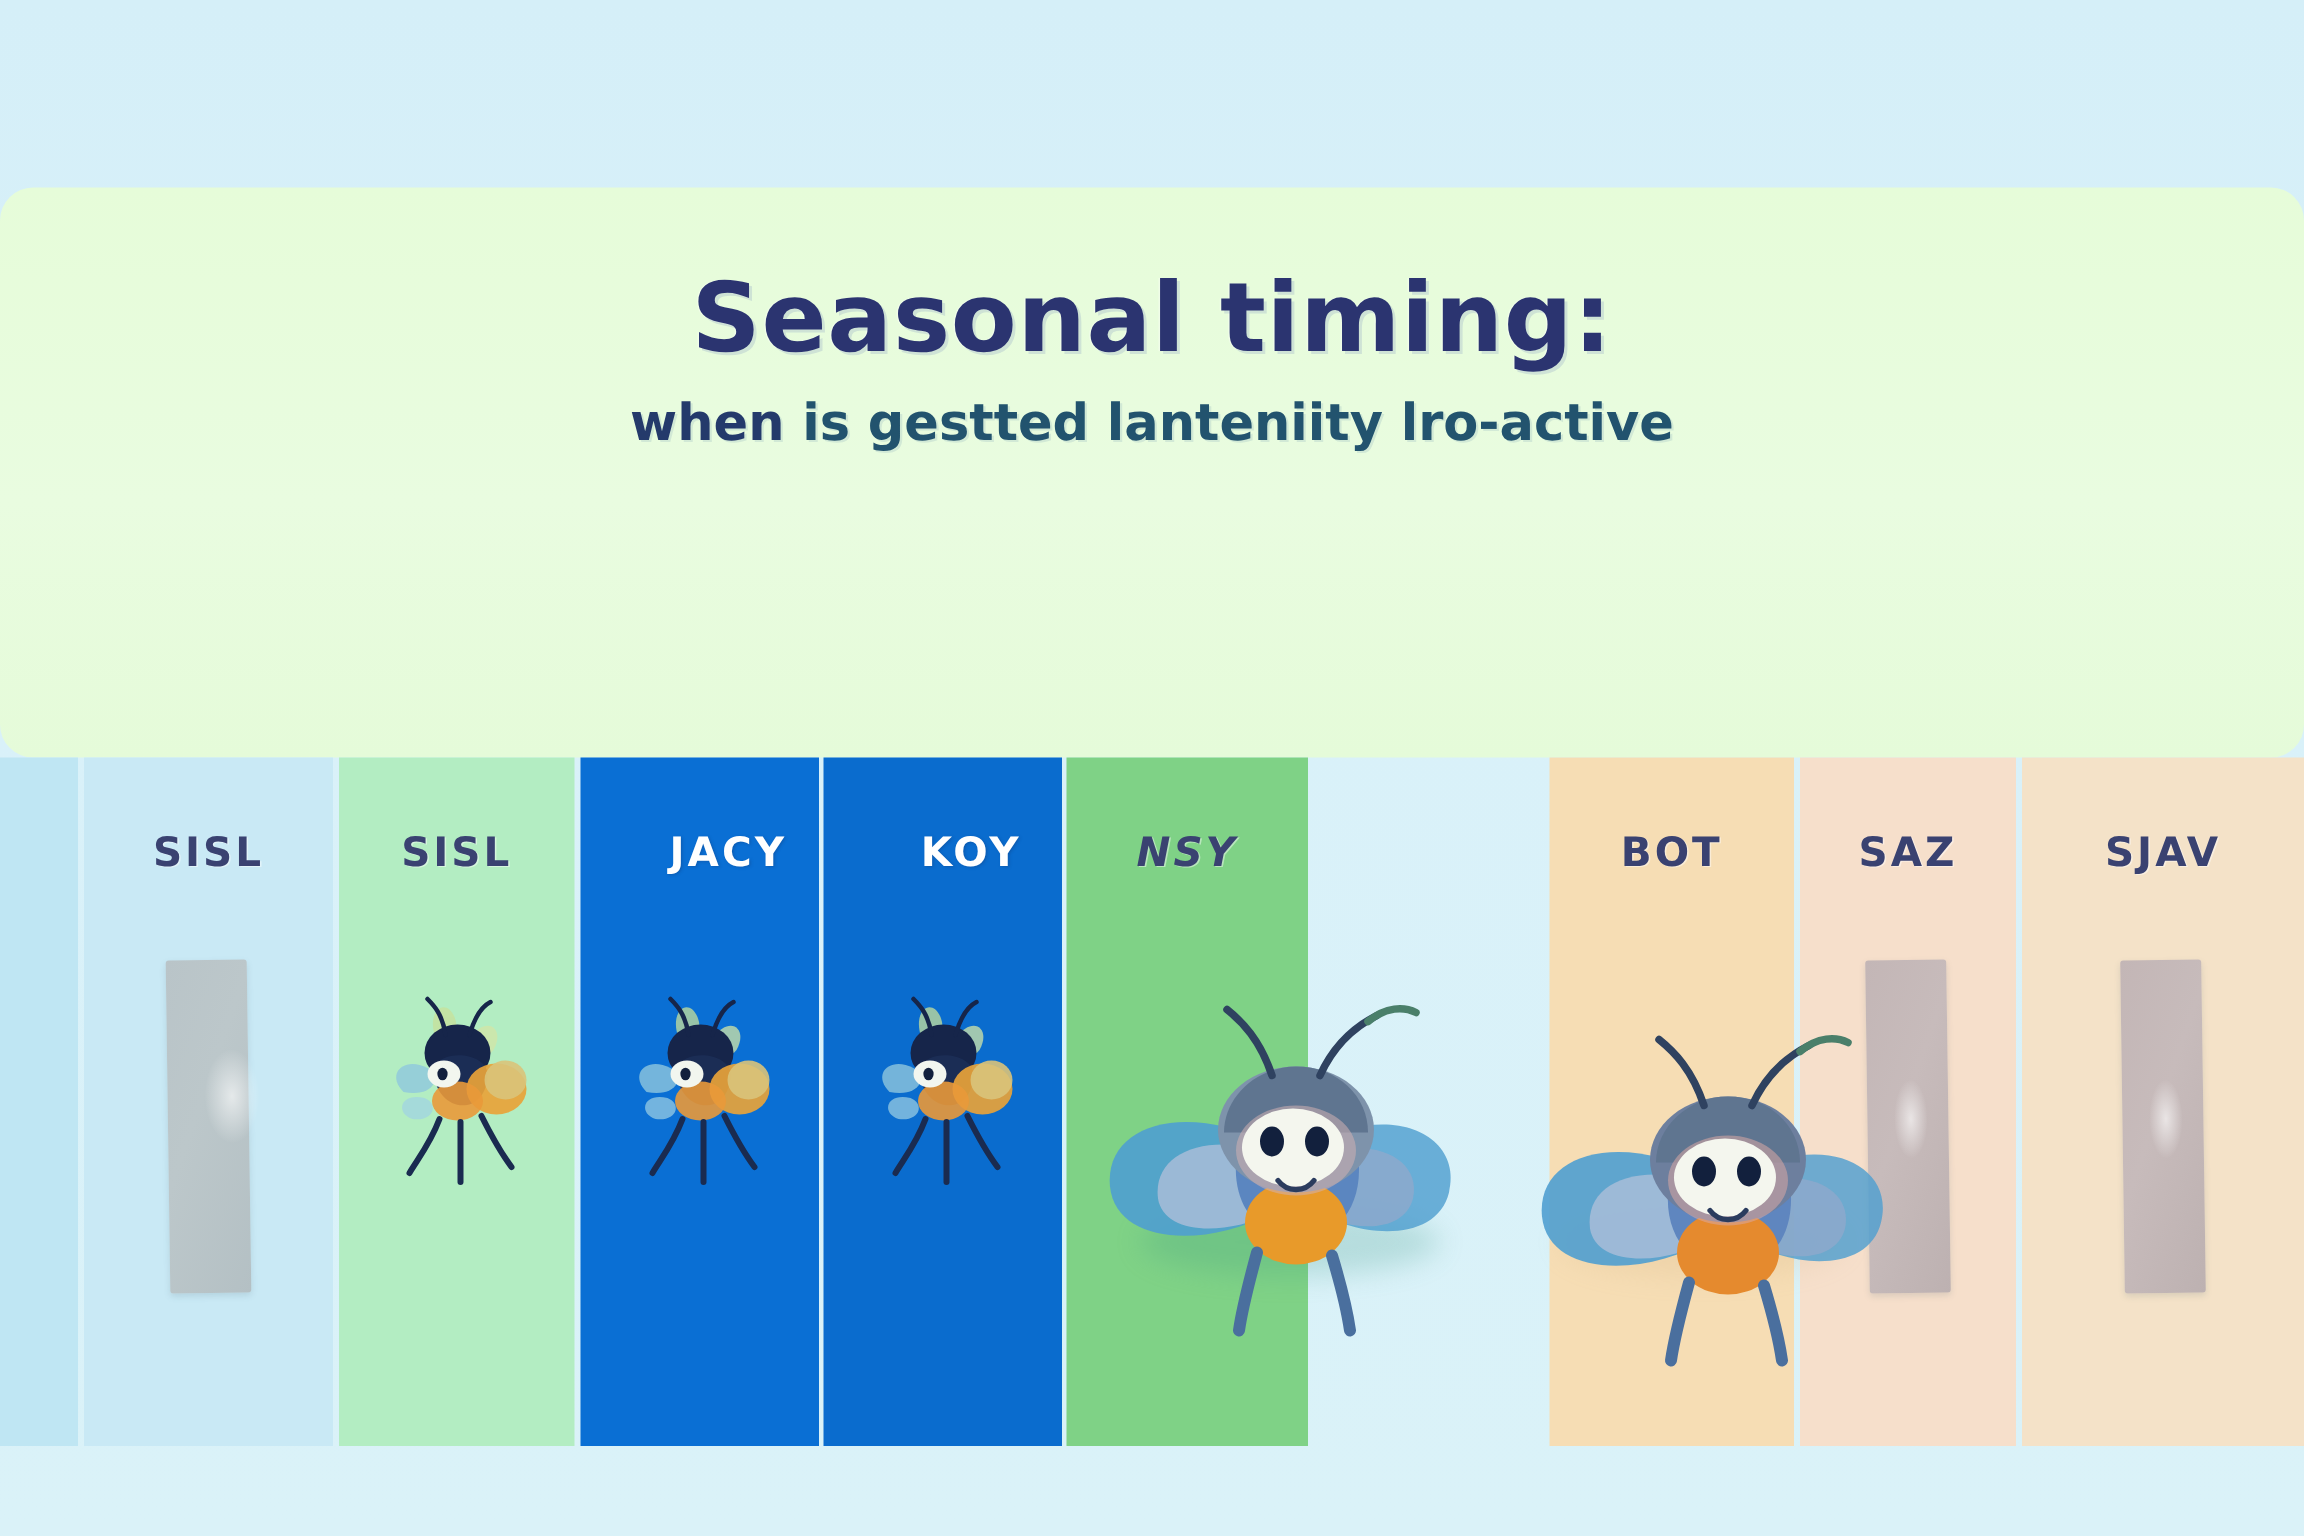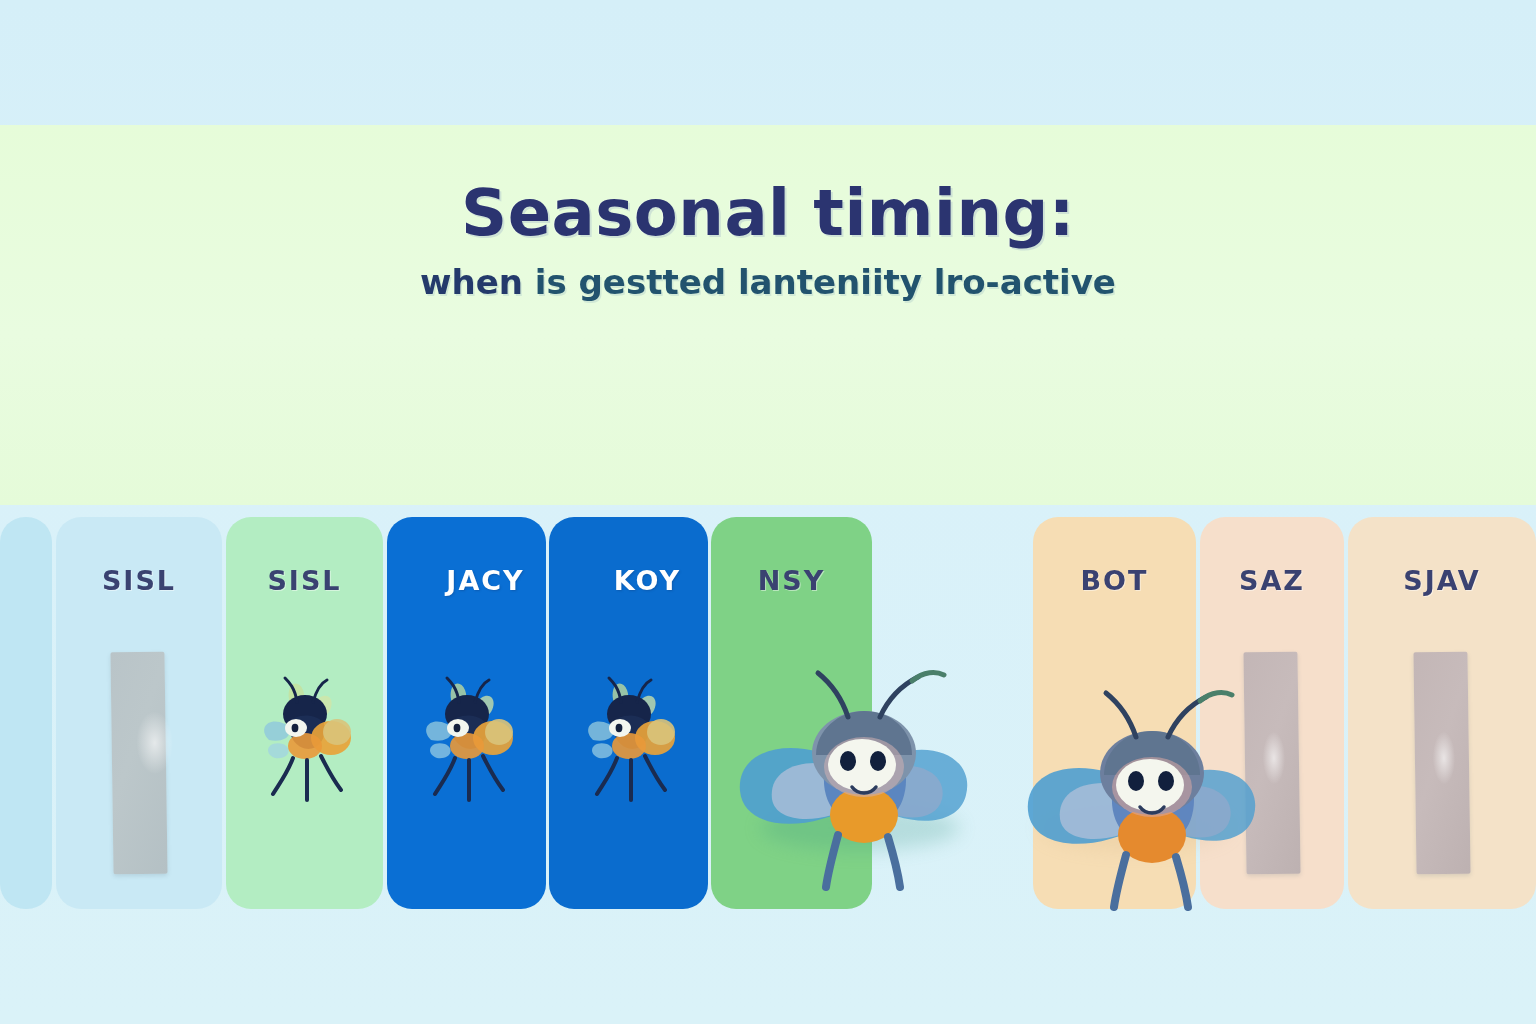--- a/index.html
+++ b/index.html
@@ -25,20 +25,21 @@
     top: 125px;
     width: 1536px;
     height: 380px;
     background: linear-gradient(180deg, #e6fcd9 0%, #e9fce0 55%, #e5fbd9 100%);
     display: flex;
     flex-direction: column;
     align-items: center;
     justify-content: flex-start;
     box-sizing: border-box;
     padding-top: 56px;
+    border-radius: 22px;
   }
 
   .title-main {
     font-family: "DejaVu Sans", sans-serif;
     font-weight: 700;
     font-size: 64px;
     line-height: 1.02;
     color: #2b3470;
     letter-spacing: 0.5px;
     text-shadow: 2px 2px 0 rgba(120,140,190,0.22), -1px 0 0 rgba(255,255,255,0.35);
@@ -65,25 +66,24 @@
   .strip {
     position: absolute;
     left: 0;
     top: 505px;
     width: 1536px;
     height: 392px;
   }
 
   .col {
     position: absolute;
-    top: 12px;
-    height: 392px;
+    top: 0;
+    height: 459px;
     box-sizing: border-box;
     overflow: visible;
-    border-radius: 25px;
   }
 
   .col-label {
     position: absolute;
     top: 48px;
     left: 0;
     width: 100%;
     text-align: center;
     font-family: "DejaVu Sans", sans-serif;
     font-weight: 700;
@@ -228,21 +228,21 @@
     <ellipse cx="51" cy="66" rx="11" ry="9" fill="#f2f6ef"></ellipse>
     <ellipse cx="50" cy="66" rx="3.4" ry="4.2" fill="#12203d"></ellipse>
     <path d="M52 40 C50 26, 44 20, 40 16" stroke="#16254a" stroke-width="3" fill="none" stroke-linecap="round"></path>
     <path d="M68 40 C72 26, 78 20, 82 18" stroke="#16254a" stroke-width="3" fill="none" stroke-linecap="round"></path>
     <path d="M48 96 C42 112, 34 122, 28 132" stroke="#1a2b50" stroke-width="4" fill="none" stroke-linecap="round"></path>
     <path d="M62 98 C62 114, 62 126, 62 138" stroke="#1a2b50" stroke-width="4" fill="none" stroke-linecap="round"></path>
     <path d="M76 94 C84 110, 90 120, 96 128" stroke="#1a2b50" stroke-width="4" fill="none" stroke-linecap="round"></path>
   </svg>
         </div>
       </div>
-      <div class="col" style="left: 711px; width: 161px; background: rgb(127, 210, 134);">
+      <div class="col" style="left: 711px; width: 161px; background: rgb(127, 210, 134); font-style: italic;">
         <div class="col-label">NSY</div>
       </div>
       <div class="col" style="left: 1033px; width: 163px; background: rgb(246, 221, 180);">
         <div class="col-label">BOT</div>
       </div>
       <div class="col" style="left: 1348px; width: 188px; background: rgb(244, 226, 200);">
         <div class="col-label">SJAV</div>
         <div class="bar warm" style="top: 135px;"></div>
       </div>
       <div class="col" style="left: 1200px; width: 144px; background: rgb(246, 223, 203);">

